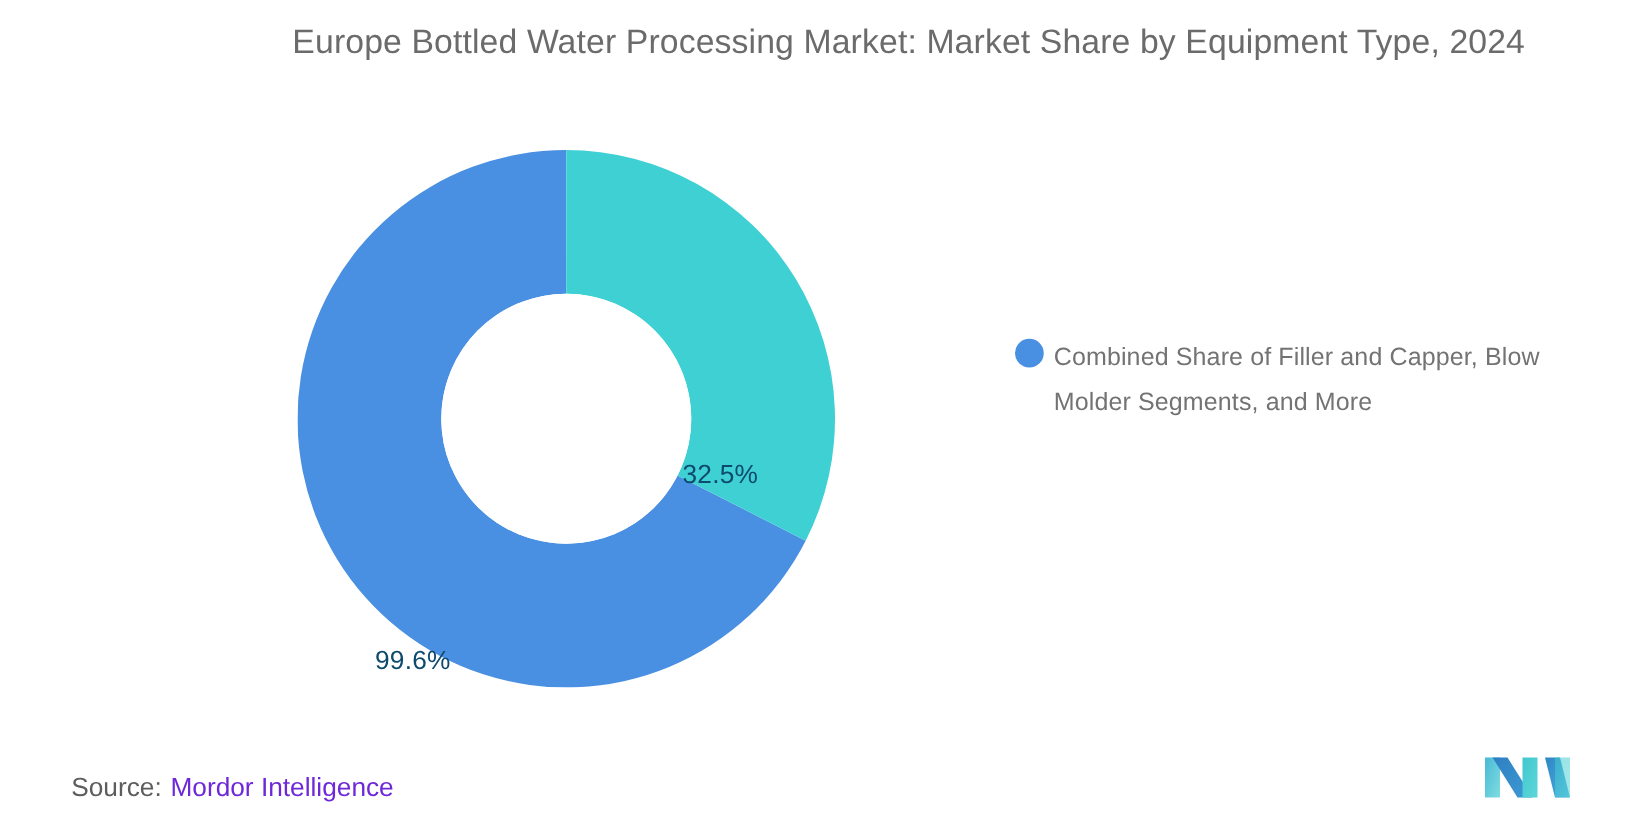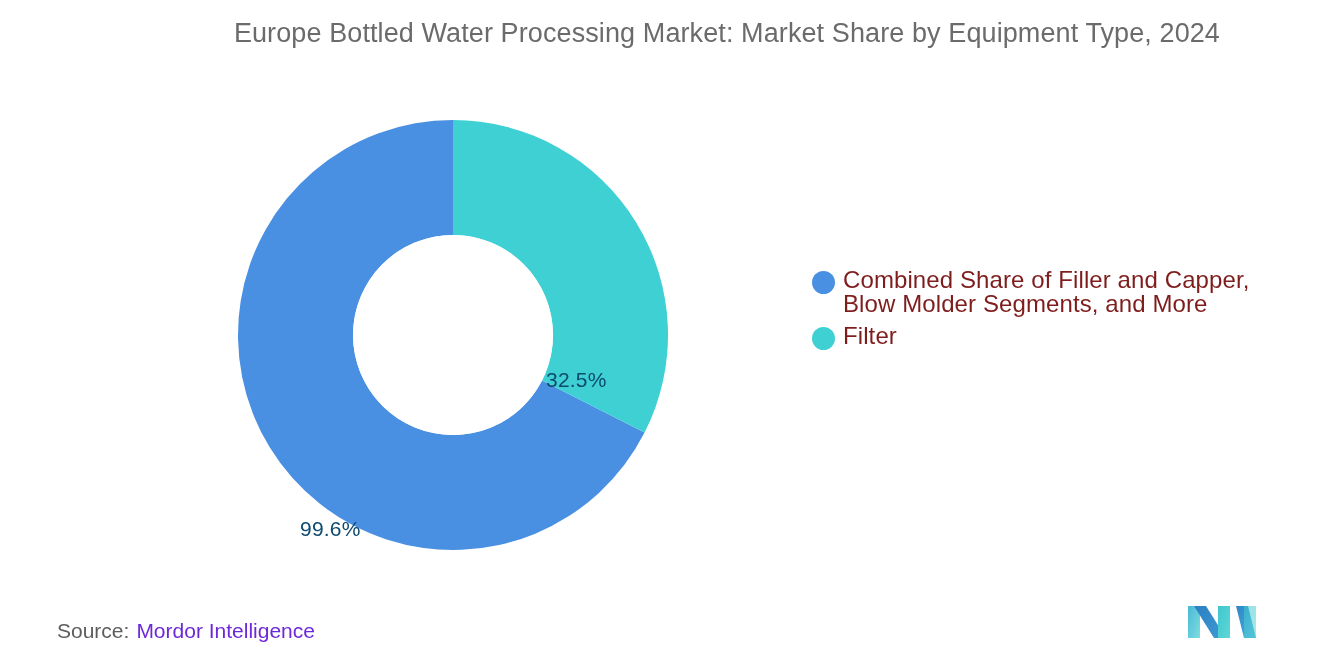--- a/index.html
+++ b/index.html
@@ -69,23 +69,23 @@
   }
   .legend-swatch {
     flex: 0 0 auto;
     width: 23px;
     height: 23px;
     border-radius: 50%;
     margin-right: 8px;
     margin-top: 3px;
   }
   .legend-label {
-    font-size: 24px;
-    line-height: 24px;
-    color: #7f1d1d;
+    font-size: 20px;
+    line-height: 36px;
+    color: #737373;
     letter-spacing: 0.1px;
   }
 
   
   #source-line {
     position: absolute;
     left: 57px;
     bottom: 22px;
     font-size: 21px;
     color: #6e6e6e;
@@ -129,24 +129,20 @@
   <div class="slice-label" id="label-combined">99.6%</div>
 </div>
 
 <div id="legend">
 
   <div class="legend-item">
     <span class="legend-swatch" style="background:#4a90e2"></span>
     <span class="legend-label">Combined Share of Filler and Capper, Blow Molder Segments, and More</span>
   </div>
 
-  <div class="legend-item">
-    <span class="legend-swatch" style="background:#3fd0d4"></span>
-    <span class="legend-label">Filter</span>
-  </div>
 
 </div>
 
 <div id="source-line">
   <span id="source-label">Source:</span><span id="source-value">Mordor Intelligence</span>
 </div>
 
 <svg id="brand-logo" viewBox="0 0 72 40">
   <defs>
     <linearGradient id="lgA" x1="0" y1="0" x2="1" y2="1">

